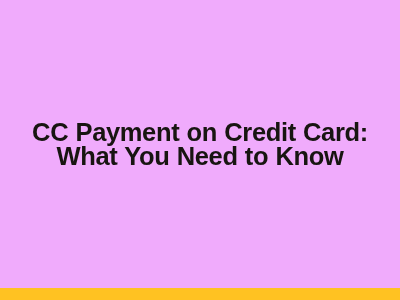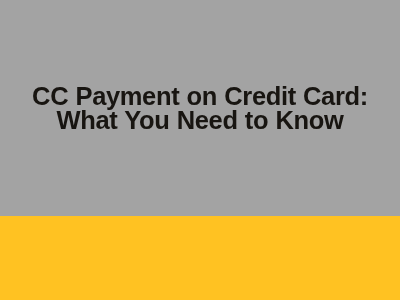--- a/index.html
+++ b/index.html
@@ -13,22 +13,22 @@
     height: 300px;
     overflow: hidden;
     font-family: "Liberation Sans", sans-serif;
     background: #ffc222;
   }
 
   .card {
     position: relative;
     box-sizing: border-box;
     width: 400px;
-    height: 216px;
-    background: #a3a3a3;
+    height: 288px;
+    background: #f0abfc;
     display: flex;
     align-items: center;
     justify-content: flex-start;
   }
 
   .title-block {
     width: 100%;
     box-sizing: border-box;
     padding: 0 13px;
     text-align: center;

